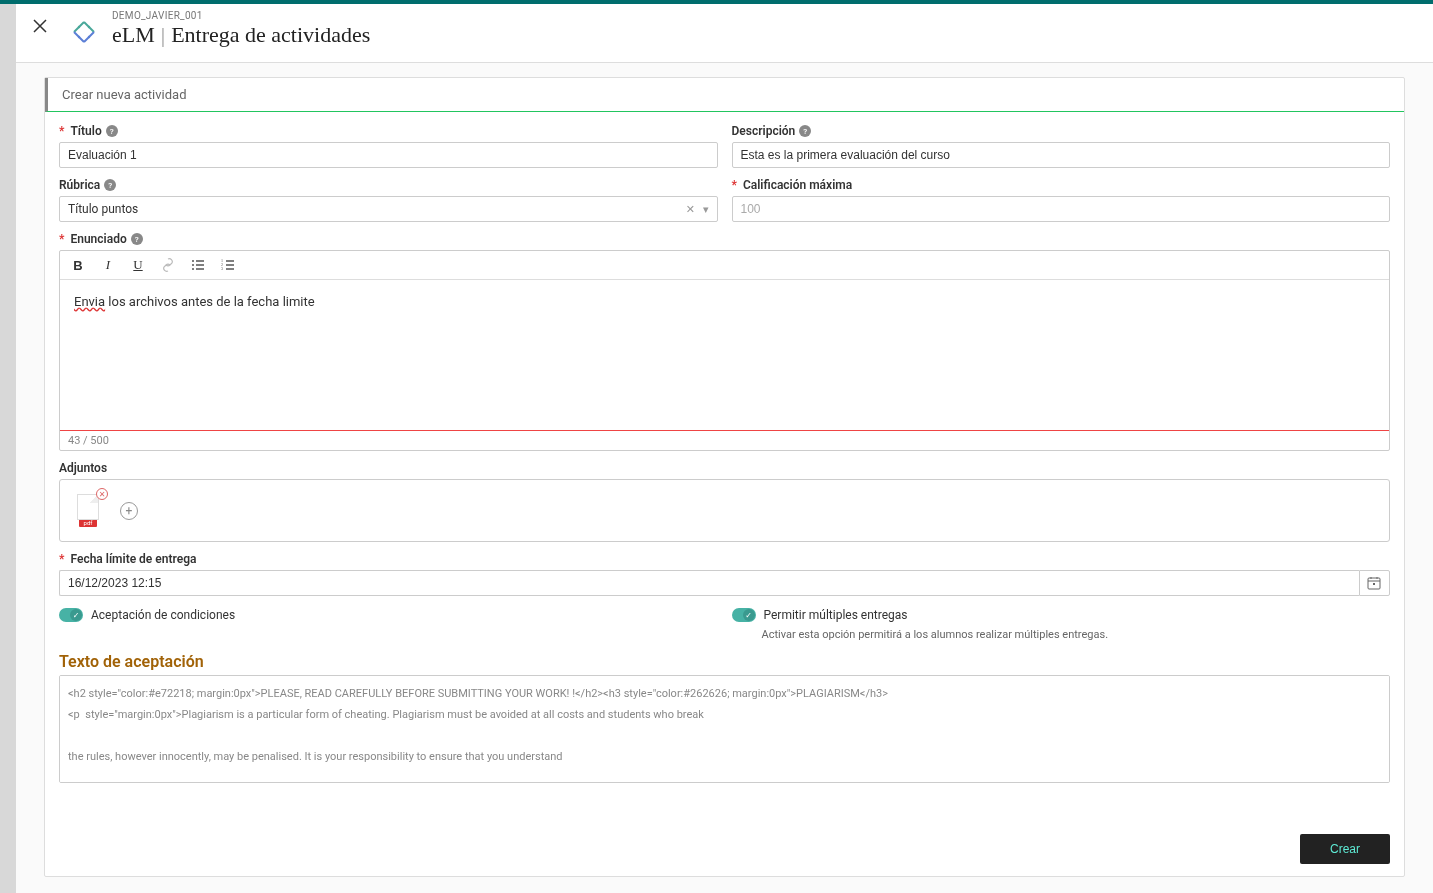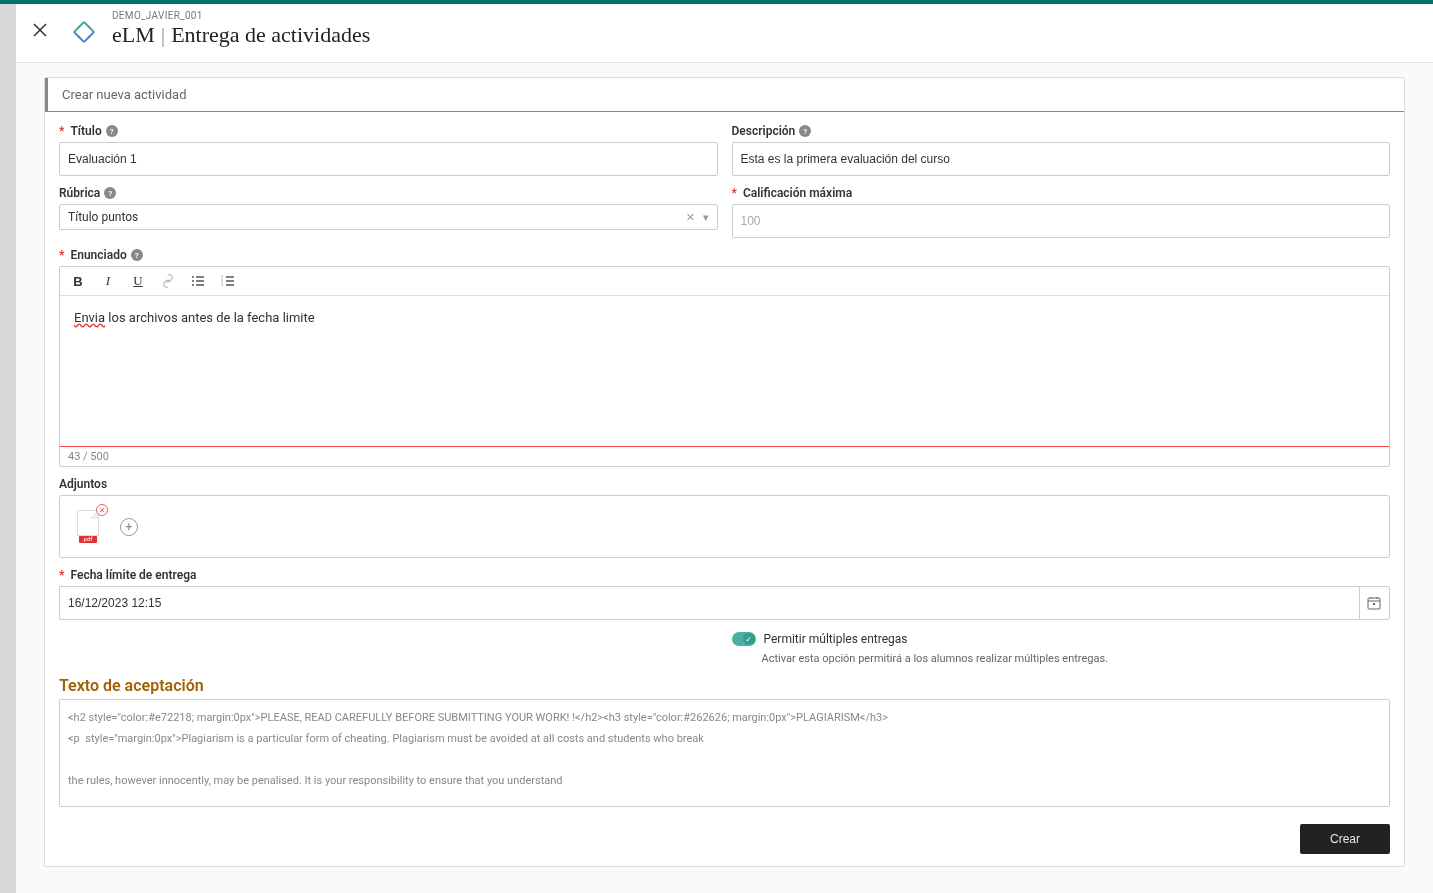--- a/index.html
+++ b/index.html
@@ -31,21 +31,20 @@
     flex: 1;
     background: #fff;
     display: flex;
     flex-direction: column;
     overflow: hidden;
   }
   .header {
     padding: 8px 16px 14px;
     border-bottom: 1px solid #ddd;
     display: flex;
-    align-items: center;
     gap: 12px;
   }
   .close-btn {
     width: 28px;
     height: 28px;
     display: flex;
     align-items: center;
     justify-content: center;
     font-size: 18px;
     cursor: pointer;
@@ -127,21 +126,21 @@
     justify-content: center;
     cursor: help;
   }
   .input {
     border: 1px solid #ccc;
     border-radius: 2px;
     padding: 5px 8px;
     font-size: 12px;
     color: #333;
     width: 100%;
-    height: 34px;
+    height: 26px;
     outline: none;
   }
   .input::placeholder { color: #aaa; }
   .select {
     border: 1px solid #ccc;
     border-radius: 2px;
     padding: 4px 8px;
     font-size: 12px;
     width: 100%;
     height: 26px;
@@ -338,26 +337,27 @@
     margin-bottom: 4px;
     margin-top: 10px;
   }
   .actions {
     display: flex;
     justify-content: flex-end;
     margin-top: 14px;
   }
   .btn-primary {
     background: #222;
-    color: #e5e5e5;
+    color: #5eead4;
     border: none;
     padding: 8px 30px;
     font-size: 12px;
     cursor: pointer;
     border-radius: 2px;
+    margin-top: 34px;
   }
   .mtb { margin-top: 2px; margin-bottom: 10px; }
 </style>
 </head>
 <body>
 
 <div class="top-strip"></div>
 <div class="shell">
   <div class="side-rail"></div>
   <div class="main-area">
@@ -502,20 +502,24 @@
                     <rect x="1" y="2" width="12" height="11" rx="1" fill="none" stroke="#666"></rect>
                     <path d="M1 5h12M4 1v2M10 1v2" stroke="#666"></path>
                     <rect x="6" y="7" width="2" height="2" fill="#666"></rect>
                   </svg>
               </div>
             </div>
           </div>
 
           <div class="row" style="margin-top:12px">
             <div class="col">
+              <div class="toggle-row">
+                <div class="toggle"></div>
+                <span class="toggle-label">Aceptación de condiciones</span>
+              </div>
             </div>
             <div class="col">
               <div class="toggle-row">
                 <div class="toggle"></div>
                 <span class="toggle-label">Permitir múltiples entregas</span>
               </div>
               <div class="desc-text">Activar esta opción permitirá a los alumnos realizar múltiples entregas.</div>
             </div>
           </div>
 

